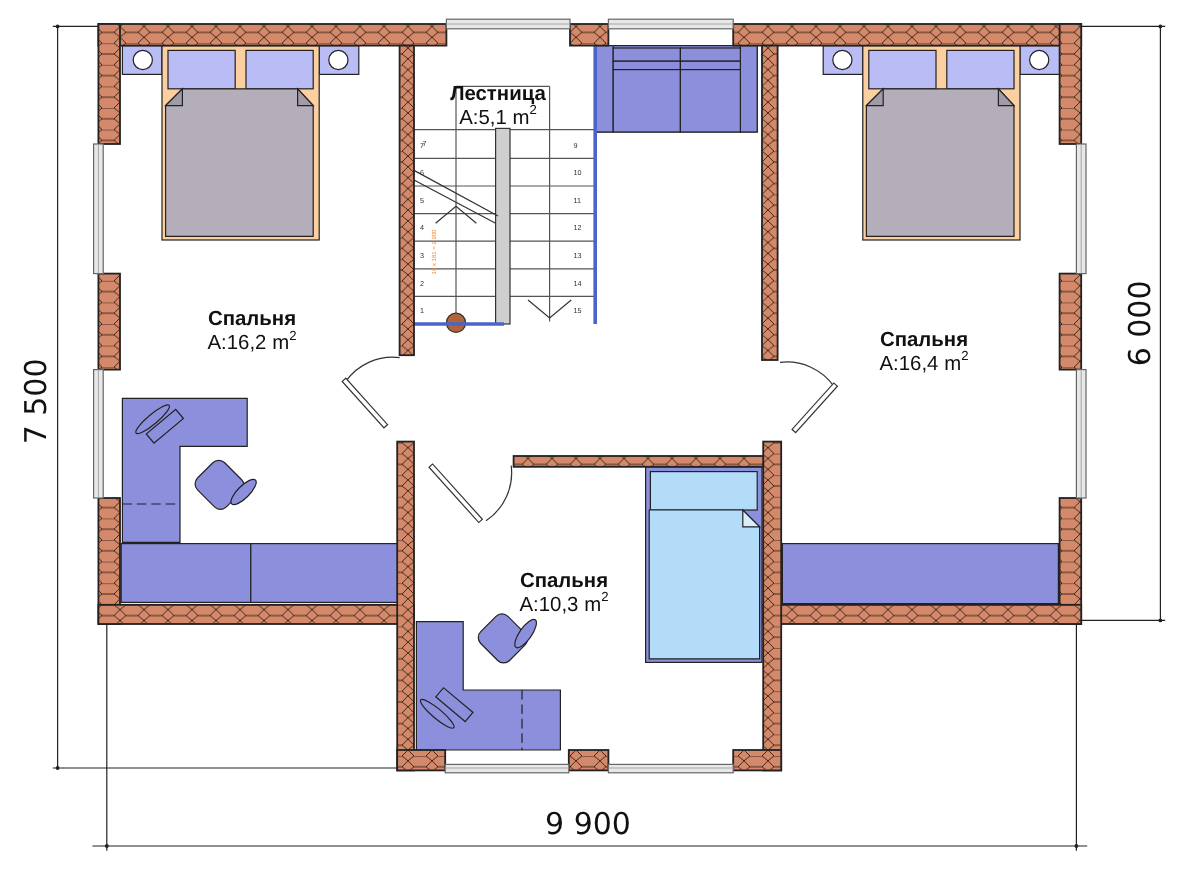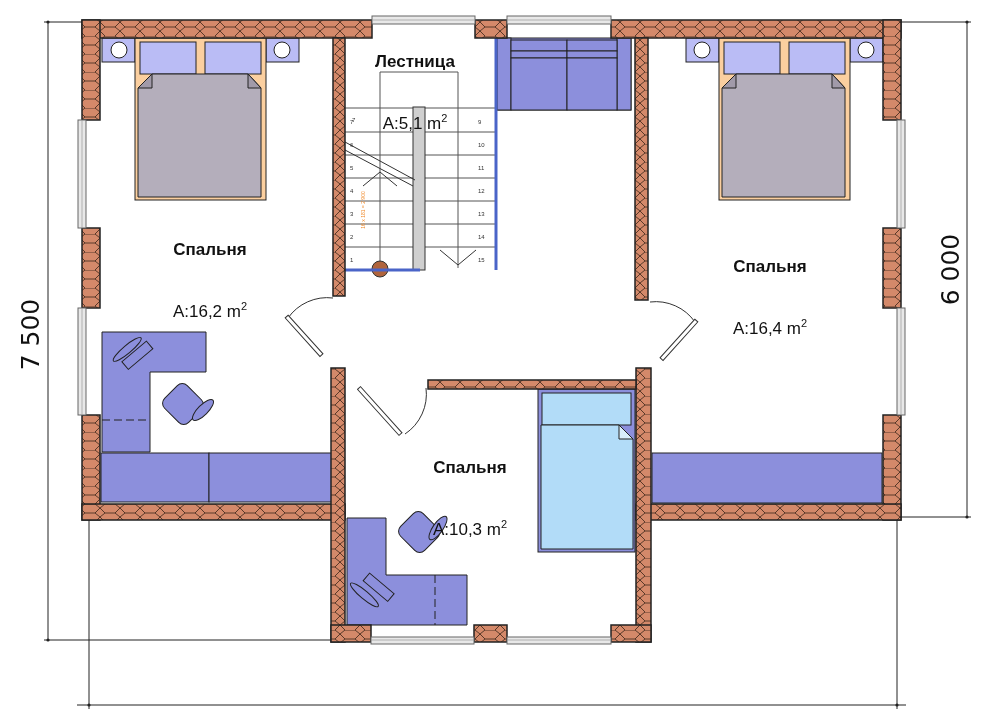--- a/index.html
+++ b/index.html
@@ -1,20 +1,20 @@
 <!DOCTYPE html>
 <html><head>
 <meta charset="utf-8">
 <style>
   html,body{margin:0;padding:0;background:#ffffff;}
   body{width:990px;height:726px;position:relative;overflow:hidden;font-family:"Liberation Sans",sans-serif;}
   #plan{position:absolute;left:0;top:0;width:990px;height:726px;}
   .room-label{position:absolute;text-align:center;color:#111;line-height:1.15;}
-  .room-label .name{font-weight:bold;font-size:17px;display:block;}
-  .room-label .area{font-size:17px;display:block;margin-top:42px;}
+  .room-label .name{font-weight:bold;font-size:17px;display:block;margin-top:16px;}
+  .room-label .area{font-size:17px;display:block;}
   .room-label sup{font-size:11px;vertical-align:top;position:relative;top:-2px;}
   .dim{position:absolute;color:#111;font-family:"DejaVu Sans",sans-serif;font-size:25px;letter-spacing:0px;}
   .dim.v{transform:rotate(-90deg);transform-origin:center center;white-space:nowrap;}
 </style>
 </head>
 <body>
 
 <div id="plan">
 <svg width="990" height="726" viewBox="0 0 990 726" xmlns="http://www.w3.org/2000/svg">
   <defs>
@@ -270,13 +270,14 @@
   <span class="area"><span>A:16,4 m</span><sup>2</sup></span>
 </div>
 <div class="room-label" style="left:400px;top:458px;width:140px;">
   <span class="name">Спальня</span>
   <span class="area"><span>A:10,3 m</span><sup>2</sup></span>
 </div>
 
 
 <div class="dim v" style="left:-10px;top:320px;width:80px;text-align:center;">7 500</div>
 <div class="dim v" style="left:910px;top:255px;width:80px;text-align:center;">6 000</div>
+<div class="dim" style="left:440px;top:672px;width:100px;text-align:center;">9 900</div>
 </div>
 
 </body></html>

